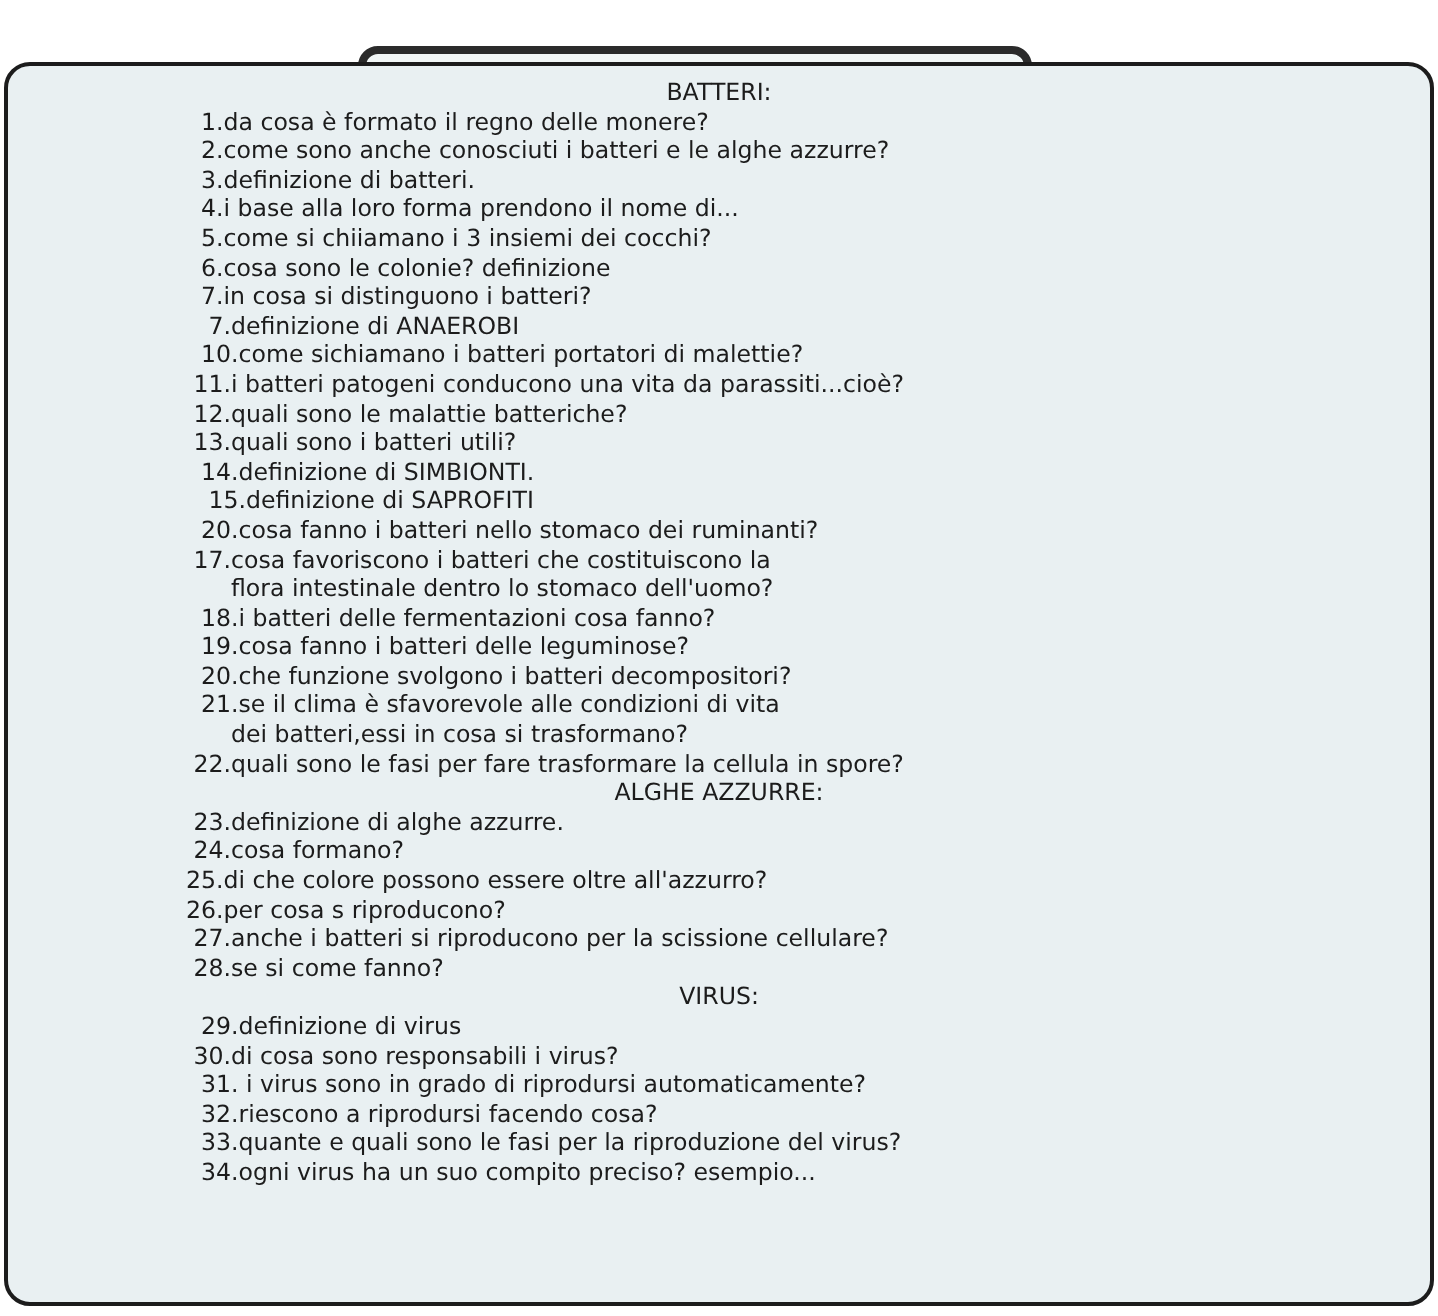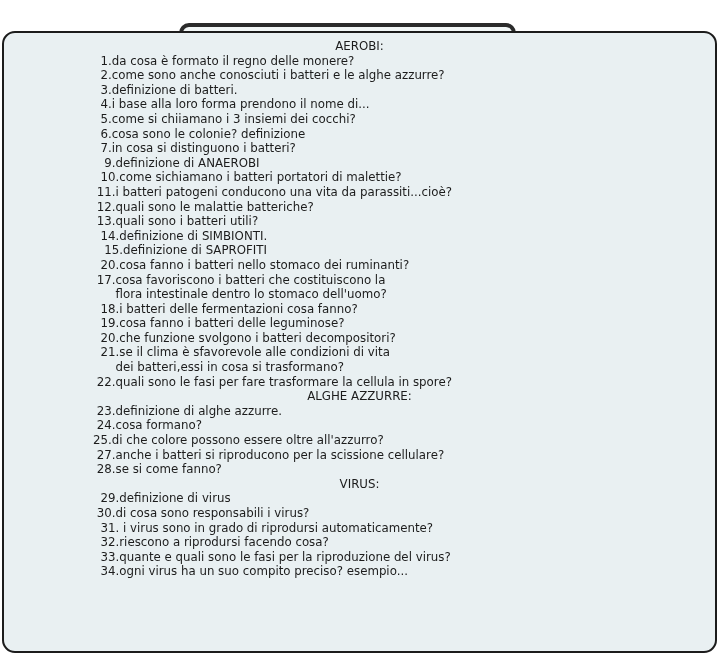--- a/index.html
+++ b/index.html
@@ -57,48 +57,49 @@
 </style>
 </head>
 <body>
 
 <div class="page">
 
   <div class="title-box" style="color: rgb(224, 58, 58); background-color: rgb(242, 247, 247); border-color: rgb(43, 43, 43);">DOMANDE DI PAGINA DEL CAPITOLO DI SCIENZE</div>
 
   <div class="questions-panel" style="background-color: rgb(233, 240, 242); border-color: rgb(28, 28, 28); color: rgb(28, 28, 28);">
 
-  <div class="line heading">AEROBI:</div>
+  <div class="line heading">BATTERI:</div>
       <div class="line item">  1.da cosa è formato il regno delle monere?</div>
       <div class="line item">  2.come sono anche conosciuti i batteri e le alghe azzurre?</div>
       <div class="line item">  3.definizione di batteri.</div>
       <div class="line item">  4.i base alla loro forma prendono il nome di...</div>
       <div class="line item">  5.come si chiiamano i 3 insiemi dei cocchi?</div>
       <div class="line item">  6.cosa sono le colonie? definizione</div>
       <div class="line item">  7.in cosa si distinguono i batteri?</div>
-      <div class="line item">   9.definizione di ANAEROBI</div>
+      <div class="line item">   7.definizione di ANAEROBI</div>
       <div class="line item">  10.come sichiamano i batteri portatori di malettie?</div>
       <div class="line item"> 11.i batteri patogeni conducono una vita da parassiti...cioè?</div>
       <div class="line item"> 12.quali sono le malattie batteriche?</div>
       <div class="line item"> 13.quali sono i batteri utili?</div>
       <div class="line item">  14.definizione di SIMBIONTI.</div>
       <div class="line item">   15.definizione di SAPROFITI</div>
       <div class="line item">  20.cosa fanno i batteri nello stomaco dei ruminanti?</div>
       <div class="line item"> 17.cosa favoriscono i batteri che costituiscono la</div>
       <div class="line item">      flora intestinale dentro lo stomaco dell'uomo?</div>
       <div class="line item">  18.i batteri delle fermentazioni cosa fanno?</div>
       <div class="line item">  19.cosa fanno i batteri delle leguminose?</div>
       <div class="line item">  20.che funzione svolgono i batteri decompositori?</div>
       <div class="line item">  21.se il clima è sfavorevole alle condizioni di vita</div>
       <div class="line item">      dei batteri,essi in cosa si trasformano?</div>
       <div class="line item"> 22.quali sono le fasi per fare trasformare la cellula in spore?</div>
       <div class="line heading">ALGHE AZZURRE:</div>
       <div class="line item"> 23.definizione di alghe azzurre.</div>
       <div class="line item"> 24.cosa formano?</div>
       <div class="line item">25.di che colore possono essere oltre all'azzurro?</div>
+      <div class="line item">26.per cosa s riproducono?</div>
       <div class="line item"> 27.anche i batteri si riproducono per la scissione cellulare?</div>
       <div class="line item"> 28.se si come fanno?</div>
       <div class="line heading">VIRUS:</div>
       <div class="line item">  29.definizione di virus</div>
       <div class="line item"> 30.di cosa sono responsabili i virus?</div>
       <div class="line item">  31. i virus sono in grado di riprodursi automaticamente?</div>
       <div class="line item">  32.riescono a riprodursi facendo cosa?</div>
       <div class="line item">  33.quante e quali sono le fasi per la riproduzione del virus?</div>
       <div class="line item">  34.ogni virus ha un suo compito preciso? esempio...</div>
     </div>

